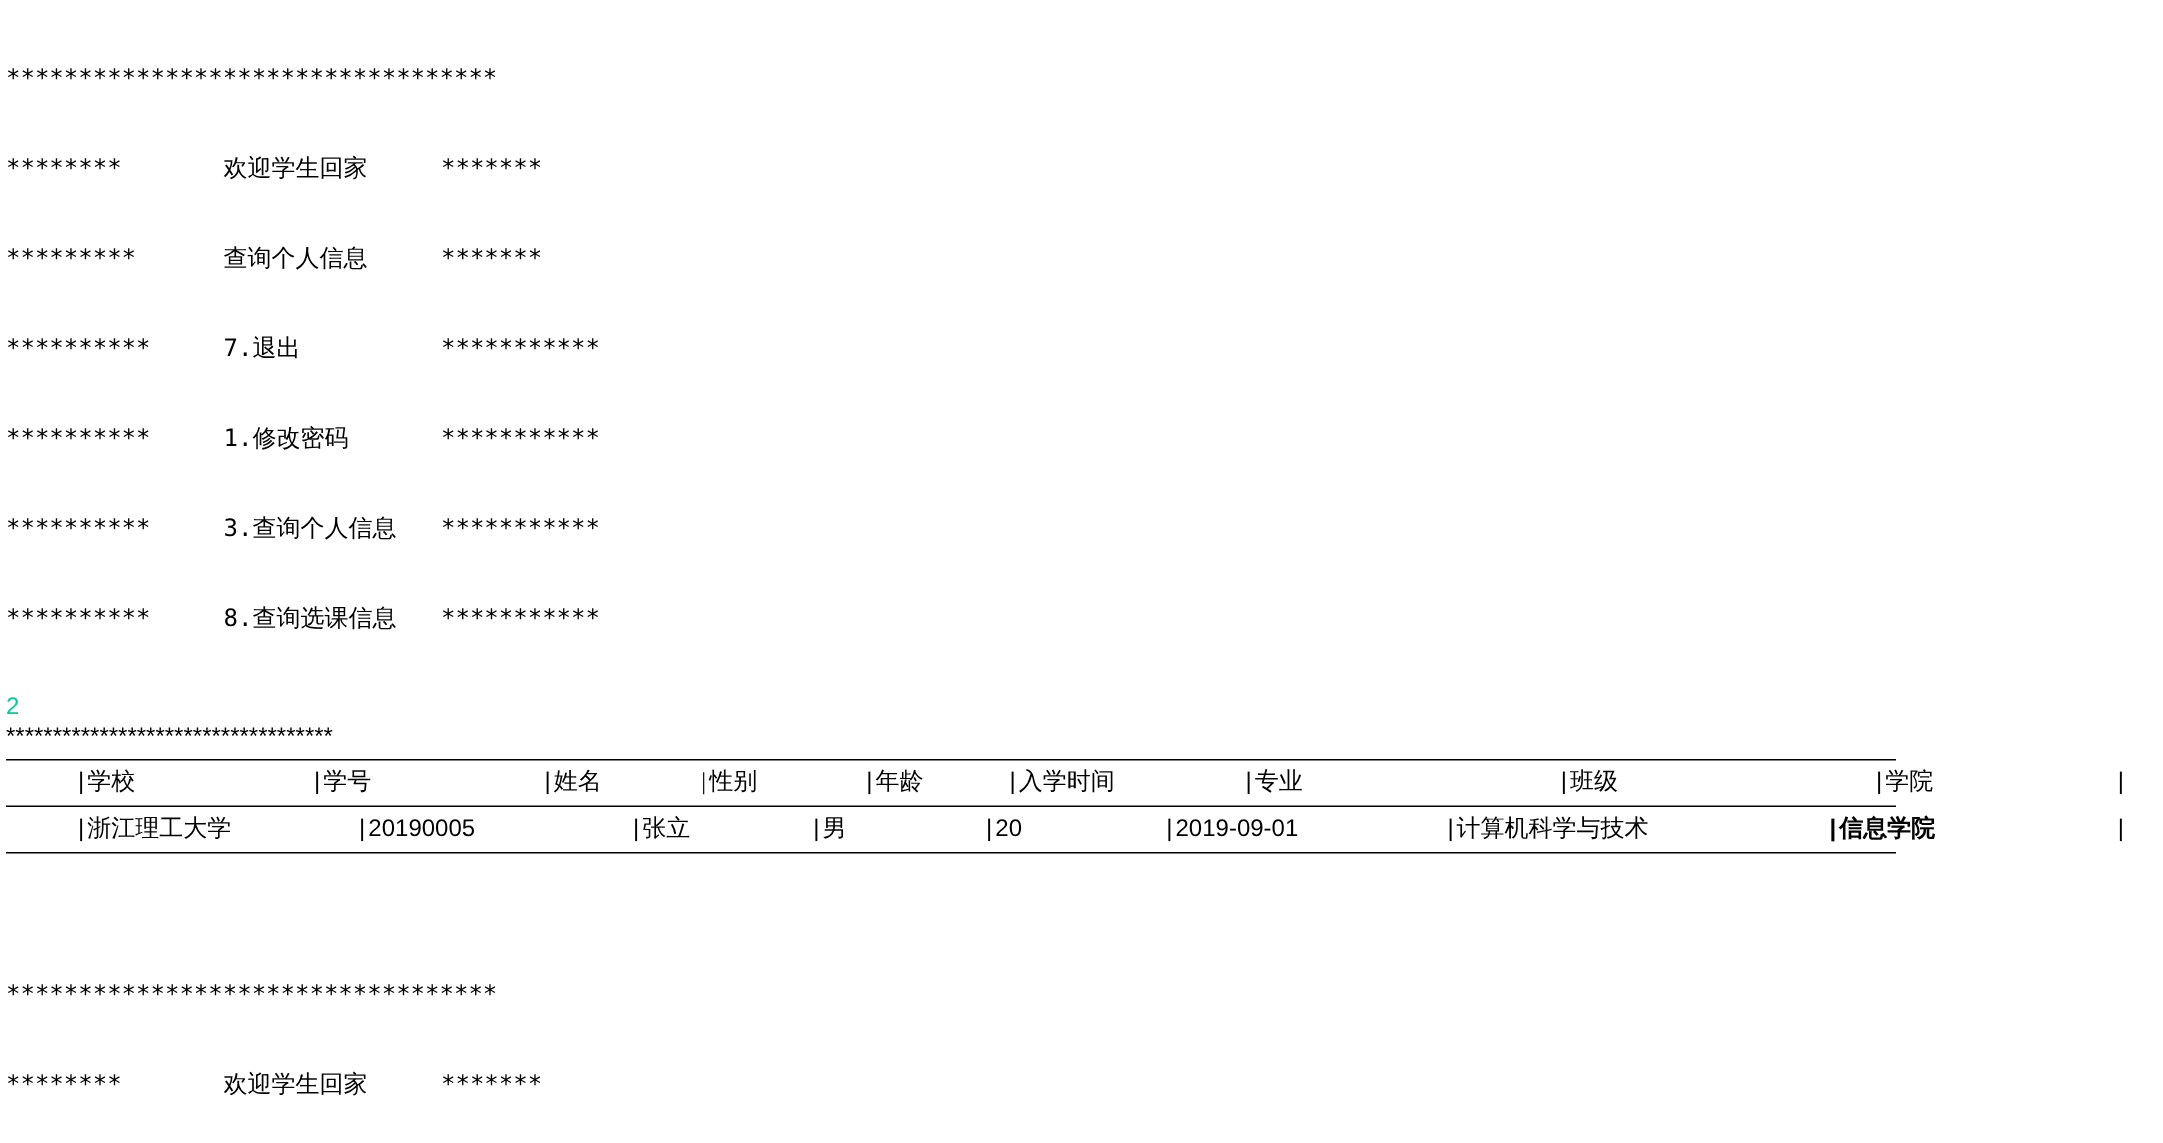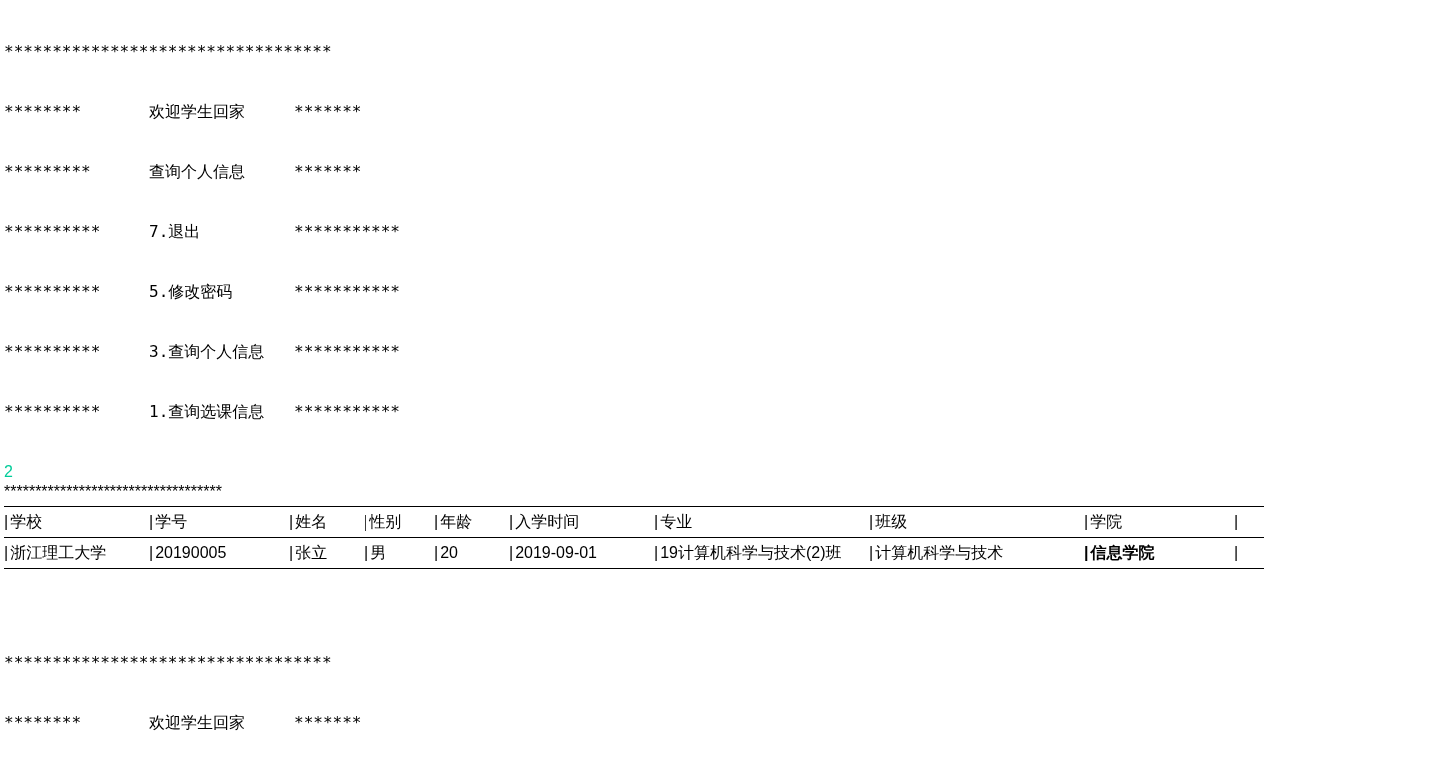--- a/index.html
+++ b/index.html
@@ -60,20 +60,21 @@
     width: 1260px;
     margin: 4px 0;
   }
   .trow {
     display: flex;
     align-items: baseline;
     line-height: 22px;
   }
   .tcell {
     white-space: nowrap;
+    margin-left: 48px;
   }
   .pipe {
     padding-right: 2px;
   }
   .gap {
     height: 40px;
   }
   ::-webkit-scrollbar {
     width: 17px;
     height: 17px;
@@ -94,51 +95,50 @@
 <body>
 
 <div class="scroll-wrap">
   <div class="content">
 
     <div class="menu-block">
       <div class="menu-row"><span>**********************************</span></div>
       <div class="menu-row"><span class="menu-left">********</span><span class="menu-mid">欢迎学生回家</span><span class="menu-right">*******</span></div>
       <div class="menu-row"><span class="menu-left">*********</span><span class="menu-mid">查询个人信息</span><span class="menu-right">*******</span></div>
       <div class="menu-row"><span class="menu-left">**********</span><span class="menu-mid">7.退出</span><span class="menu-right">***********</span></div>
-      <div class="menu-row"><span class="menu-left">**********</span><span class="menu-mid">5.修改密码</span><span class="menu-right">***********</span></div>
+      <div class="menu-row"><span class="menu-left">**********</span><span class="menu-mid">1.修改密码</span><span class="menu-right">***********</span></div>
       <div class="menu-row"><span class="menu-left">**********</span><span class="menu-mid">3.查询个人信息</span><span class="menu-right">***********</span></div>
-      <div class="menu-row"><span class="menu-left">**********</span><span class="menu-mid">1.查询选课信息</span><span class="menu-right">***********</span></div>
+      <div class="menu-row"><span class="menu-left">**********</span><span class="menu-mid">8.查询选课信息</span><span class="menu-right">***********</span></div>
     </div>
     <div class="input-line">2</div>
     <div class="sep-line">***********************************</div>
 
     <div class="tbl">
       <div class="hr"></div>
       <div class="trow" id="t1-head">
           <span class="tcell" style="width: 145px;"><span class="pipe">|</span>学校</span>
           <span class="tcell" style="width: 140px;"><span class="pipe">|</span>学号</span>
           <span class="tcell" style="width: 75px;"><span class="pipe">|</span>姓名</span>
           <span class="tcell" style="width: 70px; font-family: Liberation Serif, serif;"><span class="pipe">|</span>性别</span>
-          <span class="tcell" style="width: 75px;"><span class="pipe">|</span>年龄</span>
+          <span class="tcell" style="width: 75px; text-align: center;"><span class="pipe">|</span>年龄</span>
           <span class="tcell" style="width: 145px;"><span class="pipe">|</span>入学时间</span>
           <span class="tcell" style="width: 215px;"><span class="pipe">|</span>专业</span>
           <span class="tcell" style="width: 215px;"><span class="pipe">|</span>班级</span>
           <span class="tcell" style="width: 150px;"><span class="pipe">|</span>学院</span>
           <span class="tcell">|</span>
         </div>
       <div class="hr"></div>
       <div id="t1-body">
           <div class="trow">
             <span class="tcell" style="width: 145px;"><span class="pipe">|</span>浙江理工大学</span>
             <span class="tcell" style="width: 140px;"><span class="pipe">|</span>20190005</span>
             <span class="tcell" style="width: 75px;"><span class="pipe">|</span>张立</span>
             <span class="tcell" style="width: 70px;"><span class="pipe">|</span>男</span>
             <span class="tcell" style="width: 75px;"><span class="pipe">|</span>20</span>
             <span class="tcell" style="width: 145px;"><span class="pipe">|</span>2019-09-01</span>
-            <span class="tcell" style="width: 215px;"><span class="pipe">|</span>19计算机科学与技术(2)班</span>
             <span class="tcell" style="width: 215px;"><span class="pipe">|</span>计算机科学与技术</span>
             <span class="tcell" style="width: 150px; font-weight: bold;"><span class="pipe">|</span>信息学院</span>
             <span class="tcell">|</span>
           </div>
         </div>
       <div class="hr"></div>
     </div>
 
     <div class="gap"></div>
 

